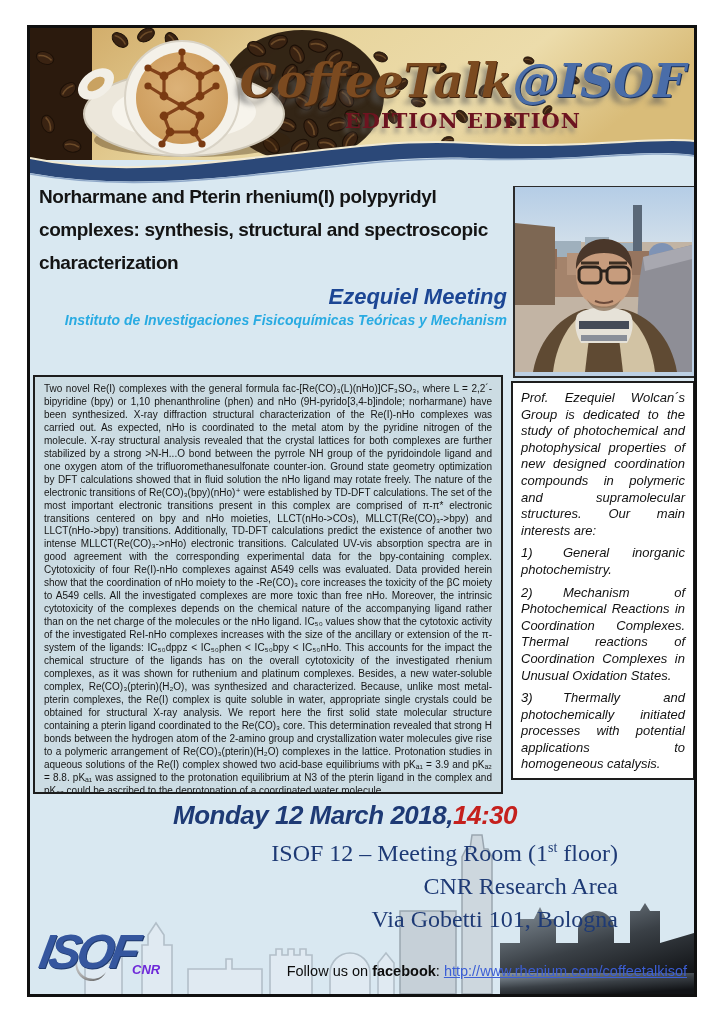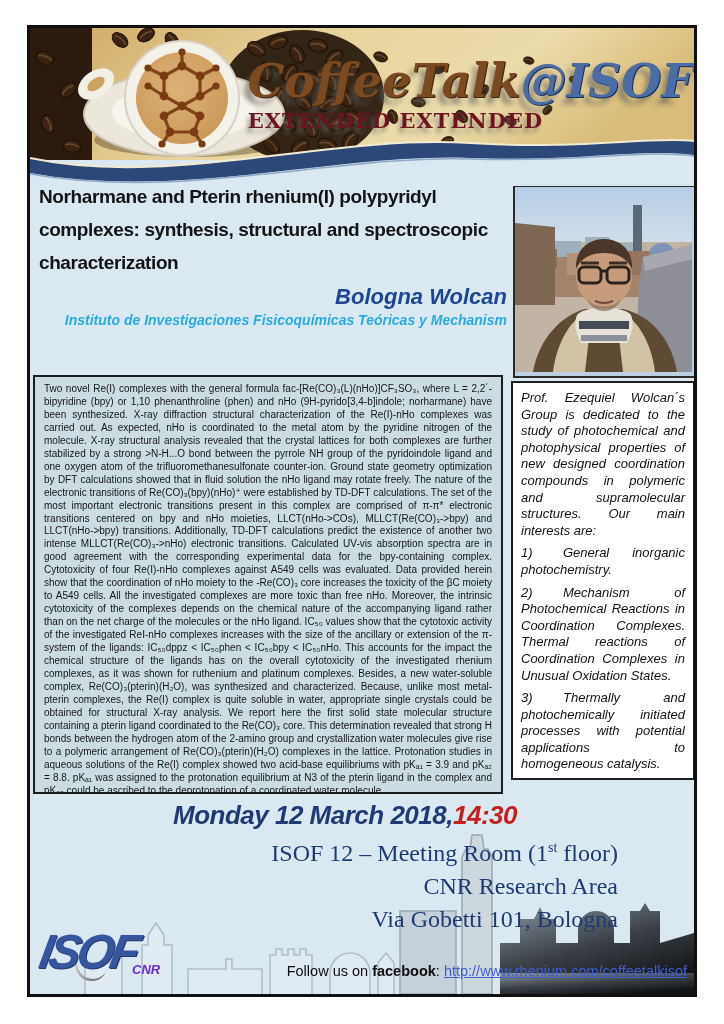--- a/index.html
+++ b/index.html
@@ -4,21 +4,21 @@
 <style>
   html,body{margin:0;padding:0;background:#ffffff;}
   .page{position:relative;width:724px;height:1024px;background:#ffffff;overflow:hidden;
         font-family:"Liberation Sans","DejaVu Sans",sans-serif;}
   .flyer{position:absolute;left:27px;top:25px;width:664px;height:966px;border:3px solid #101010;
          background:#d9e8f1;overflow:hidden;}
 
   
   .header{position:absolute;left:0;top:0;width:664px;height:132px;overflow:hidden;}
   .header svg{display:block;}
-  .brand{position:absolute;right:0;top:30px;text-align:left;z-index:3;}
+  .brand{position:absolute;right:8px;top:30px;text-align:center;z-index:3;}
   .brand-title{font-family:"DejaVu Serif",serif;font-style:italic;font-weight:bold;
                font-size:46px;line-height:46px;white-space:nowrap;}
   .brand-script{color:#7b4a20;text-shadow:1px 1px 0 #40240e,-5px 7px 5px rgba(90,90,90,.55);}
   .brand-at{color:#4a6da8;text-shadow:1px 1px 0 #1b2f55,-5px 7px 5px rgba(90,90,90,.55);}
   .brand-edition{margin-top:4px;font-family:"DejaVu Serif",serif;font-weight:bold;font-size:21px;
                  color:#6d1420;letter-spacing:1px;text-shadow:-3px 5px 4px rgba(110,110,110,.55);}
   .wave{position:absolute;left:0;top:100px;width:664px;height:58px;z-index:2;}
 
   
   .title-block{position:absolute;left:9px;top:152px;width:468px;z-index:1;}
@@ -169,34 +169,34 @@
             <circle cx="118" cy="40" r="3.6"></circle>
           <circle cx="152" cy="24" r="3.6"></circle>
             <circle cx="172" cy="116" r="3.6"></circle>
             <circle cx="132" cy="116" r="3.6"></circle>
           <circle cx="186" cy="58" r="3.6"></circle>
             <circle cx="118" cy="58" r="3.6"></circle>
         </g>
       </svg>
       <div class="brand">
         <div class="brand-title"><span class="brand-script">CoffeeTalk</span><span class="brand-at">@ISOF</span></div>
-        <div class="brand-edition">EXTENDED EXTENDED</div>
+        <div class="brand-edition">EDITION EDITION</div>
       </div>
     </div>
 
     <svg class="wave" viewBox="0 0 664 58">
       <path d="M0,30 C140,60 300,6 440,15 C550,22 620,8 664,13 L664,58 L0,58 Z" fill="#d9e8f1"></path>
       <path d="M0,30 C140,60 300,6 440,15 C550,22 620,8 664,13 L664,27 C610,20 550,34 440,30 C310,25 150,72 0,45 Z" fill="#2b4878"></path>
       <path d="M0,30 C140,60 300,6 440,15 C550,22 620,8 664,13" stroke="#f2ead2" stroke-width="2" fill="none"></path>
       <path d="M0,46 C150,73 312,26 442,31 C552,35 612,21 664,28" stroke="#8fa8c8" stroke-width="1.5" fill="none"></path>
     </svg>
 
     <div class="title-block">
       <h1 class="talk-title">Norharmane and Pterin rhenium(I) polypyridyl complexes: synthesis, structural and spectroscopic characterization</h1>
-      <div class="speaker">Bologna Wolcan</div>
+      <div class="speaker">Ezequiel Meeting</div>
       <div class="institute">Instituto de Investigaciones Fisicoquímicas Teóricas y Mechanism</div>
     </div>
 
     <div class="photo">
       <svg width="177" height="185" viewBox="0 0 177 185">
         <defs>
           <linearGradient id="sky" x1="0" y1="0" x2="0" y2="1">
             <stop offset="0" stop-color="#b5cde6"></stop>
               <stop offset="1" stop-color="#dde6ec"></stop>
           </linearGradient>

